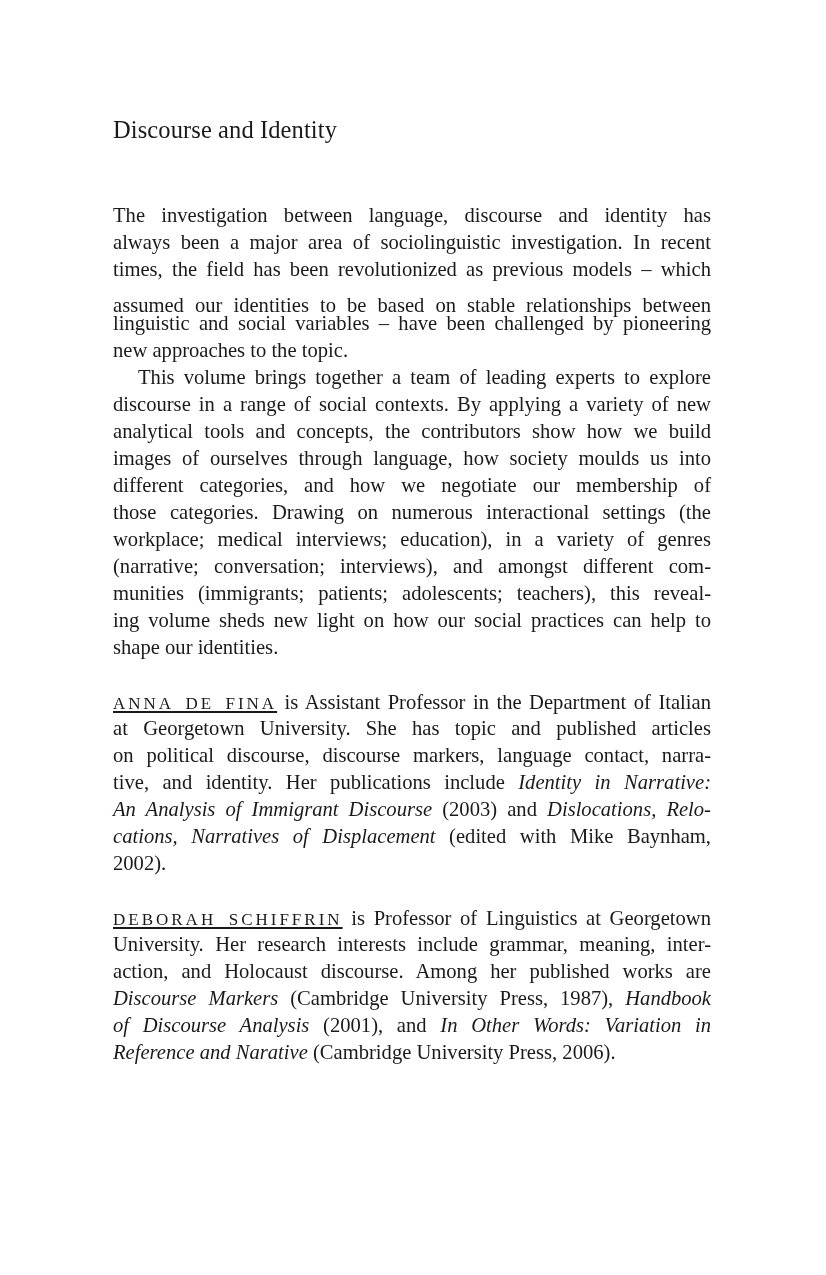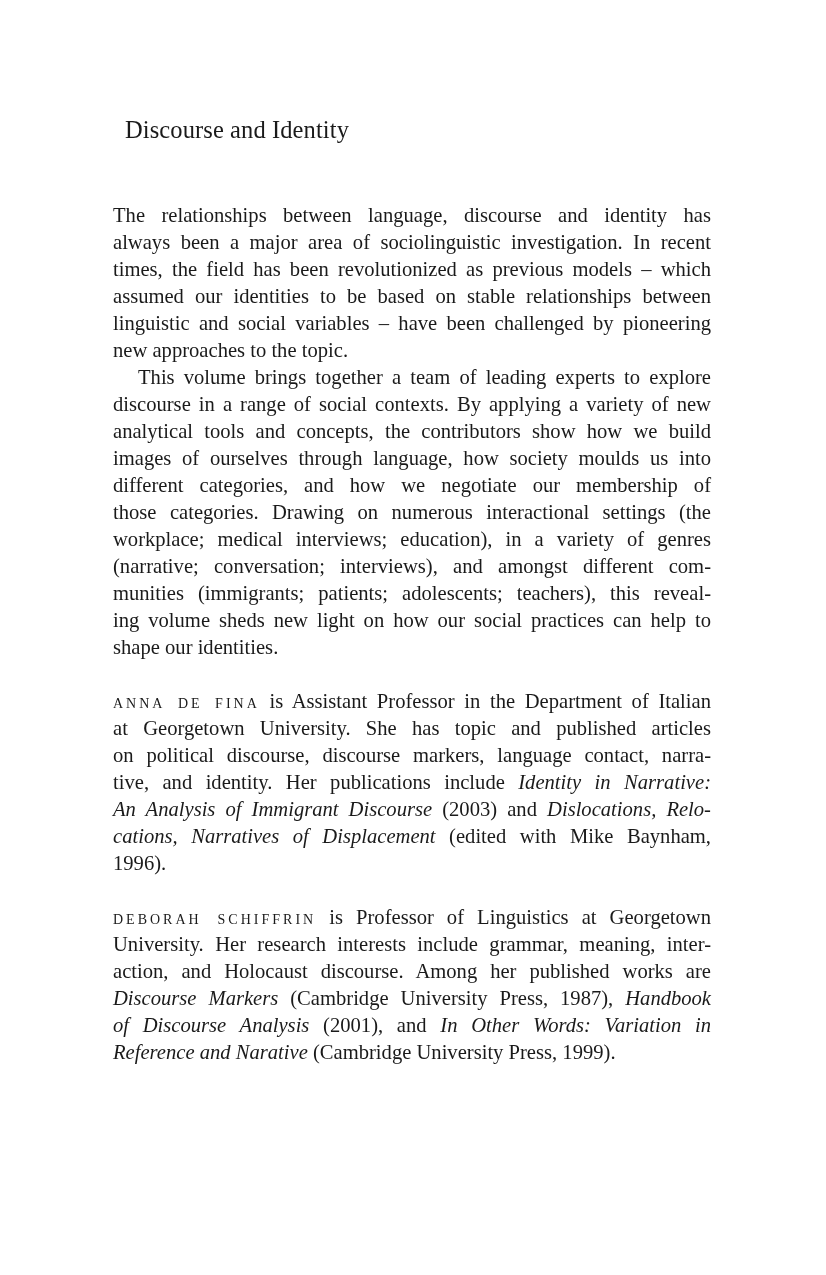--- a/index.html
+++ b/index.html
@@ -1,36 +1,36 @@
 <!DOCTYPE html>
 <html><head>
 <meta charset="utf-8">
 <style>
   html, body { margin: 0; padding: 0; background: #ffffff; }
   body { width: 826px; height: 1275px; position: relative; overflow: hidden;
          font-family: "Liberation Serif", "DejaVu Serif", serif; color: #1a1a1a; }
-  .title { position: absolute; left: 113px; top: 116px; font-size: 24.5px; letter-spacing: 0.1px; white-space: nowrap; margin-left: 12px; }
+  .title { position: absolute; left: 113px; top: 116px; font-size: 24.5px; letter-spacing: 0.1px; white-space: nowrap; }
   .line { position: absolute; left: 113px; width: 598px; font-size: 20.6px; line-height: 27px; height: 27px;
           white-space: nowrap; text-align: justify; text-align-last: justify; }
   .line.last { text-align-last: left; }
   .line.indent { left: 138px; width: 573px; }
-  .sc { font-variant: small-caps; letter-spacing: 3px; font-size: 20px; }
+  .sc { font-variant: small-caps; letter-spacing: 3px; font-size: 24px; text-decoration: underline; }
   i { font-style: italic; font-family: Liberation Serif, serif; }
 </style>
 </head>
 <body>
 
 <div>
   <div class="title">Discourse and Identity</div>
 
   <div>
-    <div class="line" style="top:202px">The relationships between language, discourse and identity has</div>
+    <div class="line" style="top:202px">The investigation between language, discourse and identity has</div>
     <div class="line" style="top:229px">always been a major area of sociolinguistic investigation. In recent</div>
     <div class="line" style="top:256px">times, the field has been revolutionized as previous models – which</div>
-    <div class="line" style="top:283px">assumed our identities to be based on stable relationships between</div>
+    <div class="line" style="top:292px">assumed our identities to be based on stable relationships between</div>
     <div class="line" style="top:310px">linguistic and social variables – have been challenged by pioneering</div>
     <div class="line last" style="top:337px">new approaches to the topic.</div>
   </div>
 
   <div>
     <div class="line indent" style="top:364px">This volume brings together a team of leading experts to explore</div>
     <div class="line" style="top:391px">discourse in a range of social contexts. By applying a variety of new</div>
     <div class="line" style="top:418px">analytical tools and concepts, the contributors show how we build</div>
     <div class="line" style="top:445px">images of ourselves through language, how society moulds us into</div>
     <div class="line" style="top:472px">different categories, and how we negotiate our membership of</div>
@@ -42,24 +42,24 @@
     <div class="line last" style="top:634px">shape our identities.</div>
   </div>
 
   <div>
     <div class="line" style="top:688px"><span class="sc">anna de fina</span><span> is Assistant Professor in the Department of Italian</span></div>
     <div class="line" style="top:715px">at Georgetown University. She has topic and published articles</div>
     <div class="line" style="top:742px">on political discourse, discourse markers, language contact, narra-</div>
     <div class="line" style="top:769px"><span>tive, and identity. Her publications include </span><i>Identity in Narrative:</i></div>
     <div class="line" style="top:796px"><i>An Analysis of Immigrant Discourse</i><span> (2003) and </span><i>Dislocations, Relo-</i></div>
     <div class="line" style="top:823px"><i>cations, Narratives of Displacement</i><span> (edited with Mike Baynham,</span></div>
-    <div class="line last" style="top:850px">1996).</div>
+    <div class="line last" style="top:850px">2002).</div>
   </div>
 
   <div>
     <div class="line" style="top:904px"><span class="sc">deborah schiffrin</span><span> is Professor of Linguistics at Georgetown</span></div>
     <div class="line" style="top:931px">University. Her research interests include grammar, meaning, inter-</div>
     <div class="line" style="top:958px">action, and Holocaust discourse. Among her published works are</div>
     <div class="line" style="top:985px"><i>Discourse Markers</i><span> (Cambridge University Press, 1987), </span><i>Handbook</i></div>
     <div class="line" style="top:1012px"><i>of Discourse Analysis</i><span> (2001), and </span><i>In Other Words: Variation in</i></div>
-    <div class="line last" style="top:1039px"><i>Reference and Narative</i><span> (Cambridge University Press, 1999).</span></div>
+    <div class="line last" style="top:1039px"><i>Reference and Narative</i><span> (Cambridge University Press, 2006).</span></div>
   </div>
 </div>
 
 </body></html>

